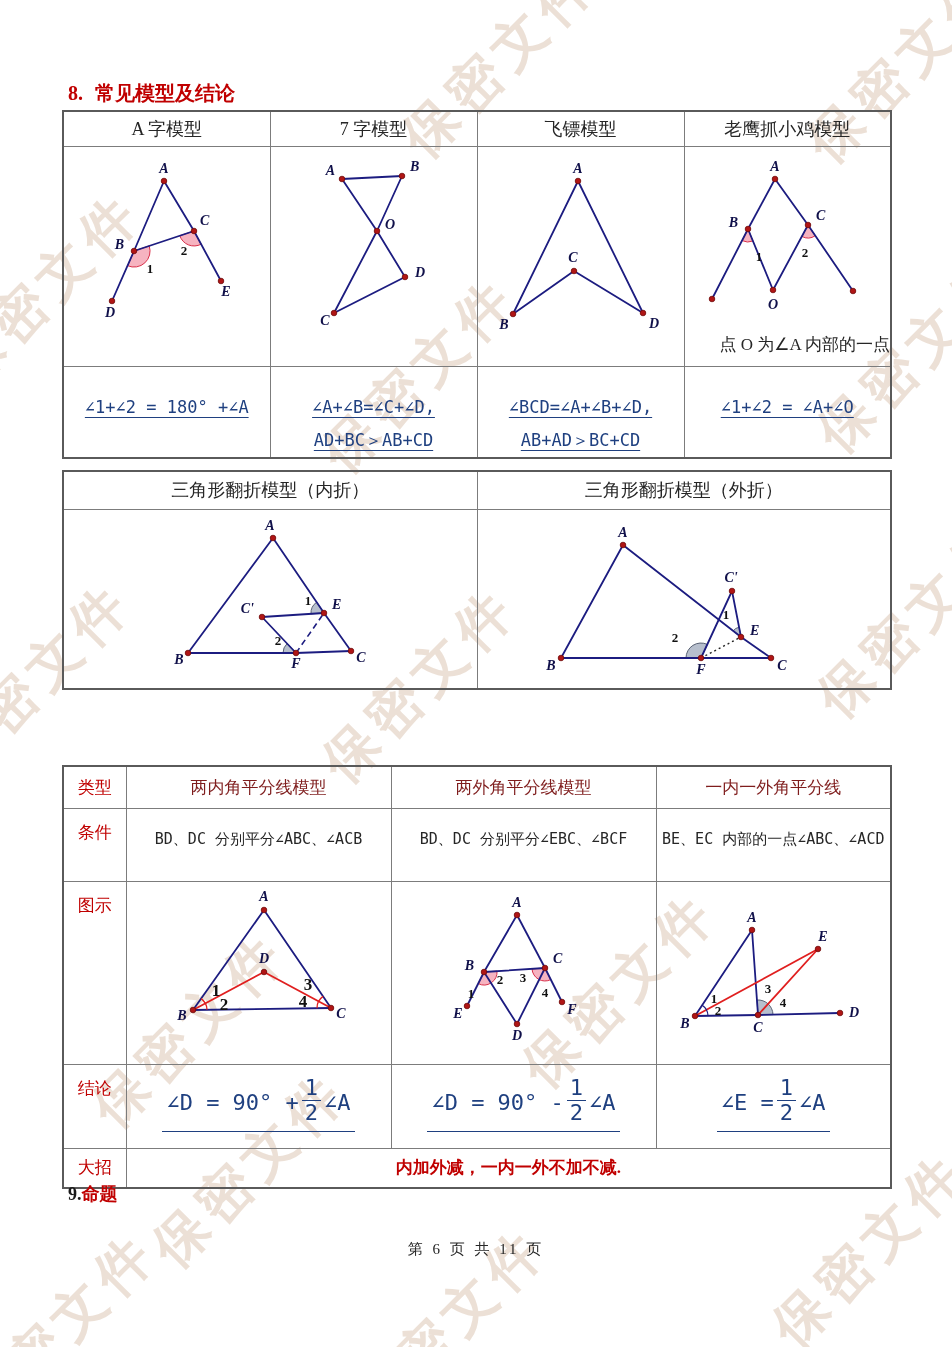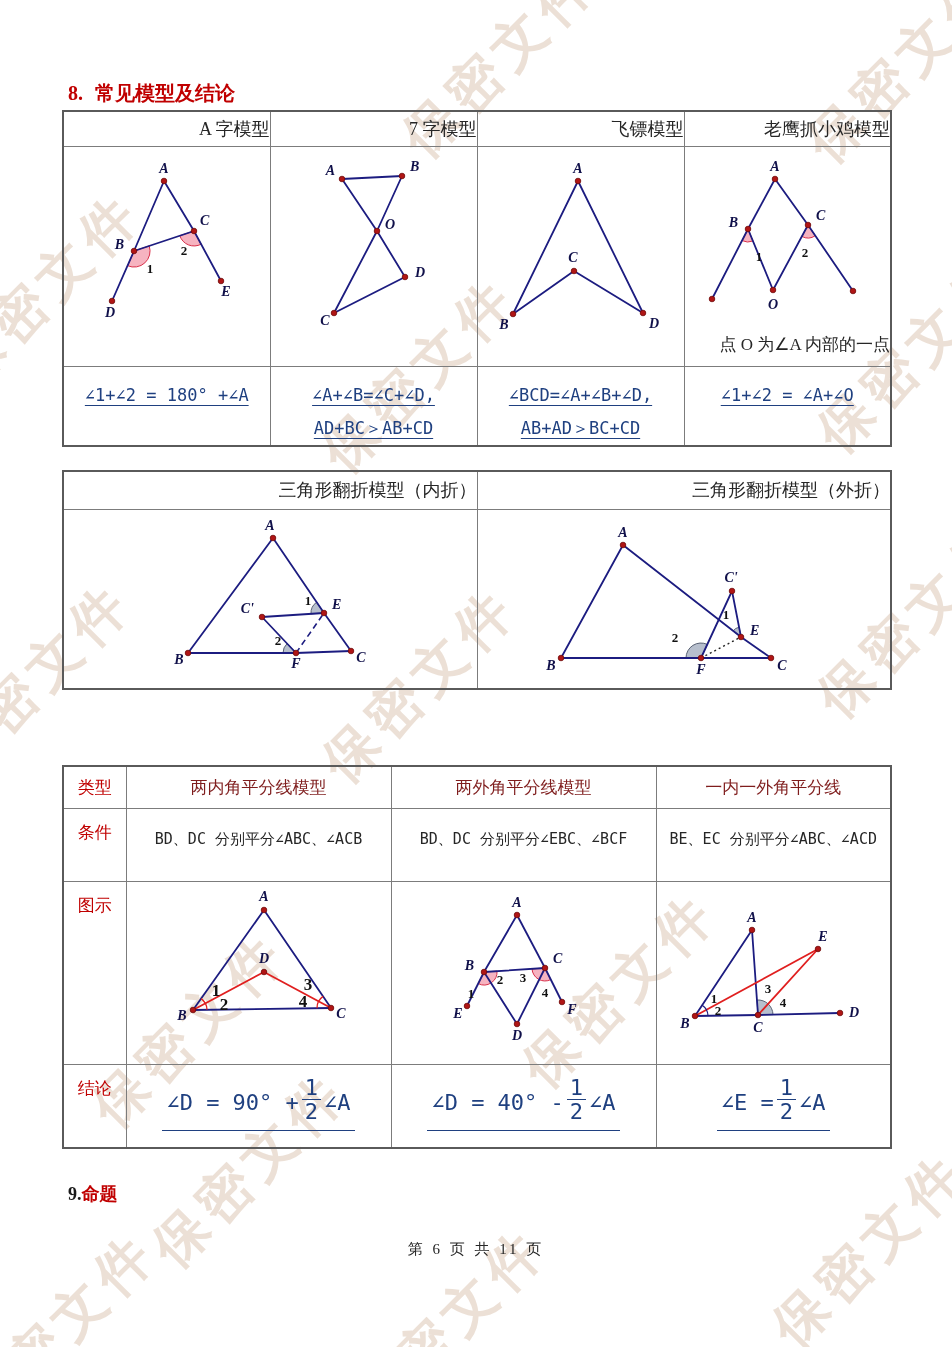--- a/index.html
+++ b/index.html
@@ -19,25 +19,25 @@
   .sec9 .txt{color:#c00000;font-weight:bold;}
   .footer{position:absolute;left:0;right:0;top:1240px;text-align:center;font-size:15px;
           letter-spacing:3px;color:#262626;}
   
   table{border-collapse:collapse;table-layout:fixed;background:transparent;}
   td,th{border:1px solid #7c7c7c;padding:0;background:transparent;}
   .tbl{position:absolute;left:62px;width:828px;border:2px solid #5a5a5a;}
   #table1{top:110px;}
   #table2{top:470px;}
   #table3{top:765px;}
-  .hdr{font-size:18px;font-weight:normal;color:#262626;text-align:right;vertical-align:middle;}
+  .hdr{font-size:18px;font-weight:normal;color:#262626;text-align:center;vertical-align:middle;}
   .diag-cell{vertical-align:top;text-align:center;}
   .diag-cell svg{display:block;margin:2px auto 0 auto;}
   .note{font-size:17px;color:#262626;text-align:right;margin-top:14px;}
-  .formula-cell{vertical-align:top;text-align:center;padding-top:12px;}
+  .formula-cell{vertical-align:top;text-align:center;padding-top:24px;}
   .formula-cell-mid{vertical-align:middle;text-align:center;}
   .fline{font-family:"DejaVu Sans Mono","DejaVu Sans",monospace;
          font-size:17px;color:#1f4080;line-height:33px;}
   .fline span{text-decoration:underline;text-underline-offset:4px;}
   
   .rl{color:#c00000;font-weight:normal;font-size:17px;text-align:center;}
   .rl-top{vertical-align:top;padding-top:12px;}
   .rl-mid{vertical-align:middle;}
   .type-cell{font-size:17px;color:#7f1d1d;text-align:center;vertical-align:middle;}
   .cond-cell{font-size:15px;color:#262626;text-align:center;vertical-align:top;
@@ -315,21 +315,21 @@
           <tr style="height:42px;">
         <td class="rl rl-mid">类型</td>
         <td class="type-cell">两内角平分线模型</td>
         <td class="type-cell">两外角平分线模型</td>
         <td class="type-cell">一内一外角平分线</td>
       </tr>
       <tr style="height:73px;">
         <td class="rl rl-top">条件</td>
         <td class="cond-cell">BD、DC 分别平分∠ABC、∠ACB</td>
         <td class="cond-cell">BD、DC 分别平分∠EBC、∠BCF</td>
-        <td class="cond-cell">BE、EC 分别平分∠ABC、∠ACD</td>
+        <td class="cond-cell">BE、EC 内部的一点∠ABC、∠ACD</td>
       </tr>
       <tr style="height:183px;">
         <td class="rl rl-top">图示</td>
         <td class="diag-cell">
           <svg width="265" height="180" viewBox="0 0 265 180">
             <g>
               <line class="ln" x1="137" y1="26" x2="66" y2="126"></line>
                   <line class="ln" x1="137" y1="26" x2="204" y2="124"></line>
               <line class="ln" x1="66" y1="126" x2="204" y2="124"></line>
               <line class="lnr" x1="66" y1="126" x2="137" y2="88"></line>
@@ -419,32 +419,36 @@
       </tr>
       <tr style="height:84px;">
         <td class="rl rl-top">结论</td>
         <td class="concl-cell">
           <span class="concl"><span>∠D = 90° +</span><span class="frac">
                   <span class="num">1</span>
                   <span class="den">2</span>
                 </span><span>∠A</span></span>
         </td>
         <td class="concl-cell">
-          <span class="concl"><span>∠D = 40° -</span><span class="frac">
+          <span class="concl"><span>∠D = 90° -</span><span class="frac">
                   <span class="num">1</span>
                   <span class="den">2</span>
                 </span><span>∠A</span></span>
         </td>
         <td class="concl-cell">
           <span class="concl"><span>∠E =</span><span class="frac">
                   <span class="num">1</span>
                   <span class="den">2</span>
                 </span><span>∠A</span></span>
         </td>
       </tr>
+      <tr style="height:40px;">
+        <td class="rl rl-mid">大招</td>
+        <td class="trick-cell" colspan="3">内加外减，一内一外不加不减.</td>
+      </tr>
     </tbody>
       </table>
 
     <div class="sec9">
       <span class="num">9.</span><span class="txt">命题</span>
     </div>
 
     <div class="footer">第 6 页 共 11 页</div>
   </div>
 </div>

